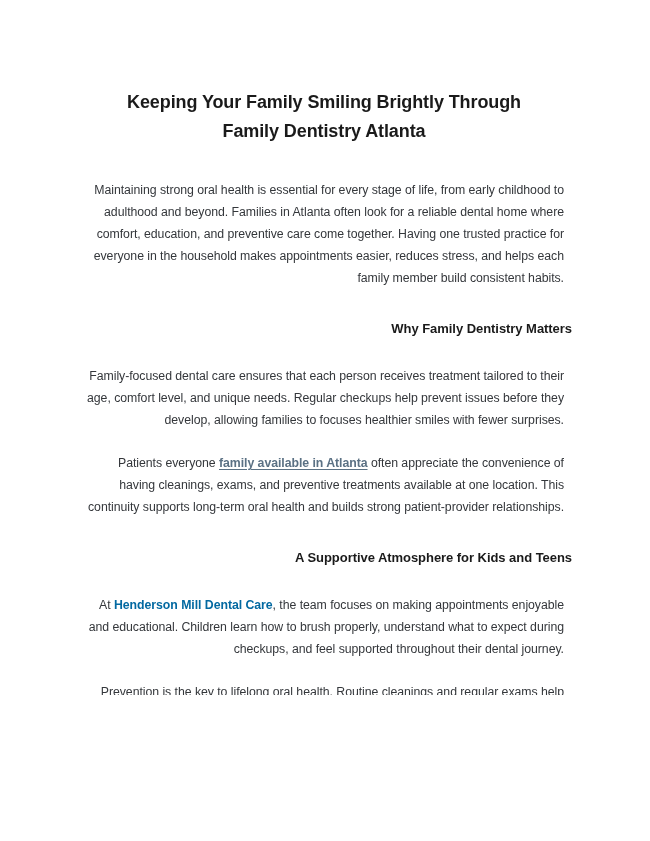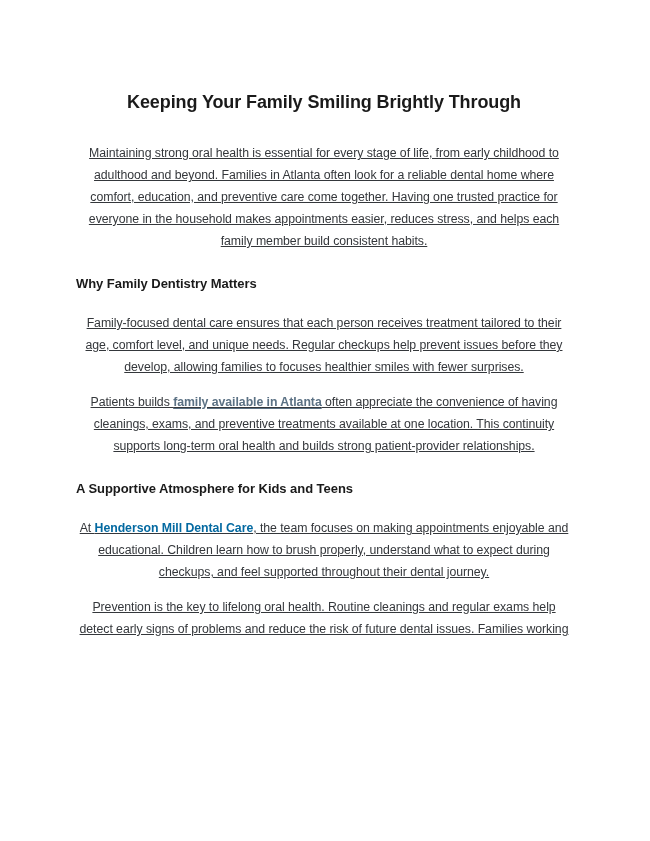--- a/index.html
+++ b/index.html
@@ -37,30 +37,30 @@
   }
   .section-heading {
     margin: 0;
     padding-top: 22px;
     padding-bottom: 6px;
     font-size: 13px;
     line-height: 19px;
     font-weight: bold;
     color: #1a1a1a;
     letter-spacing: -0.05px;
+    text-align: right;
   }
   p.body-para {
-    margin: 0;
+    margin: 8px;
     padding-top: 13px;
     font-size: 12.3px;
     line-height: 22px;
     color: #34373b;
-    text-align: center;
+    text-align: right;
     letter-spacing: -0.05px;
-    text-decoration: underline;
   }
   p.first-para {
     padding-top: 25px;
   }
   .inline-link {
     color: #5b7184;
     font-weight: bold;
     text-decoration: underline;
     text-underline-offset: 2px;
   }
@@ -70,30 +70,31 @@
   }
 </style>
 </head>
 <body>
 
 <div class="page">
   <div class="content">
 
     <h1 class="doc-title">
       <span class="title-line">Keeping Your Family Smiling Brightly Through</span>
+      <span class="title-line">Family Dentistry Atlanta</span>
     </h1>
 
     <p class="body-para first-para">Maintaining strong oral health is essential for every stage of life, from early childhood to adulthood and beyond. Families in Atlanta often look for a reliable dental home where comfort, education, and preventive care come together. Having one trusted practice for everyone in the household makes appointments easier, reduces stress, and helps each family member build consistent habits.</p>
 
 
     <h2 class="section-heading">Why Family Dentistry Matters</h2>
 
     <p class="body-para">Family-focused dental care ensures that each person receives treatment tailored to their age, comfort level, and unique needs. Regular checkups help prevent issues before they develop, allowing families to focuses healthier smiles with fewer surprises.</p>
 
-    <p class="body-para"><span>Patients builds </span><a class="inline-link" href="#">family available in Atlanta</a><span> often appreciate the convenience of having cleanings, exams, and preventive treatments available at one location. This continuity supports long-term oral health and builds strong patient-provider relationships.</span></p>
+    <p class="body-para"><span>Patients everyone </span><a class="inline-link" href="#">family available in Atlanta</a><span> often appreciate the convenience of having cleanings, exams, and preventive treatments available at one location. This continuity supports long-term oral health and builds strong patient-provider relationships.</span></p>
 
     <h2 class="section-heading">A Supportive Atmosphere for Kids and Teens</h2>
 
 
     <p class="body-para"><span>At </span><span class="strong-name">Henderson Mill Dental Care</span><span>, the team focuses on making appointments enjoyable and educational. Children learn how to brush properly, understand what to expect during checkups, and feel supported throughout their dental journey.</span></p>
 
 
     <p class="body-para">Prevention is the key to lifelong oral health. Routine cleanings and regular exams help detect early signs of problems and reduce the risk of future dental issues. Families working</p>
 
   </div>

